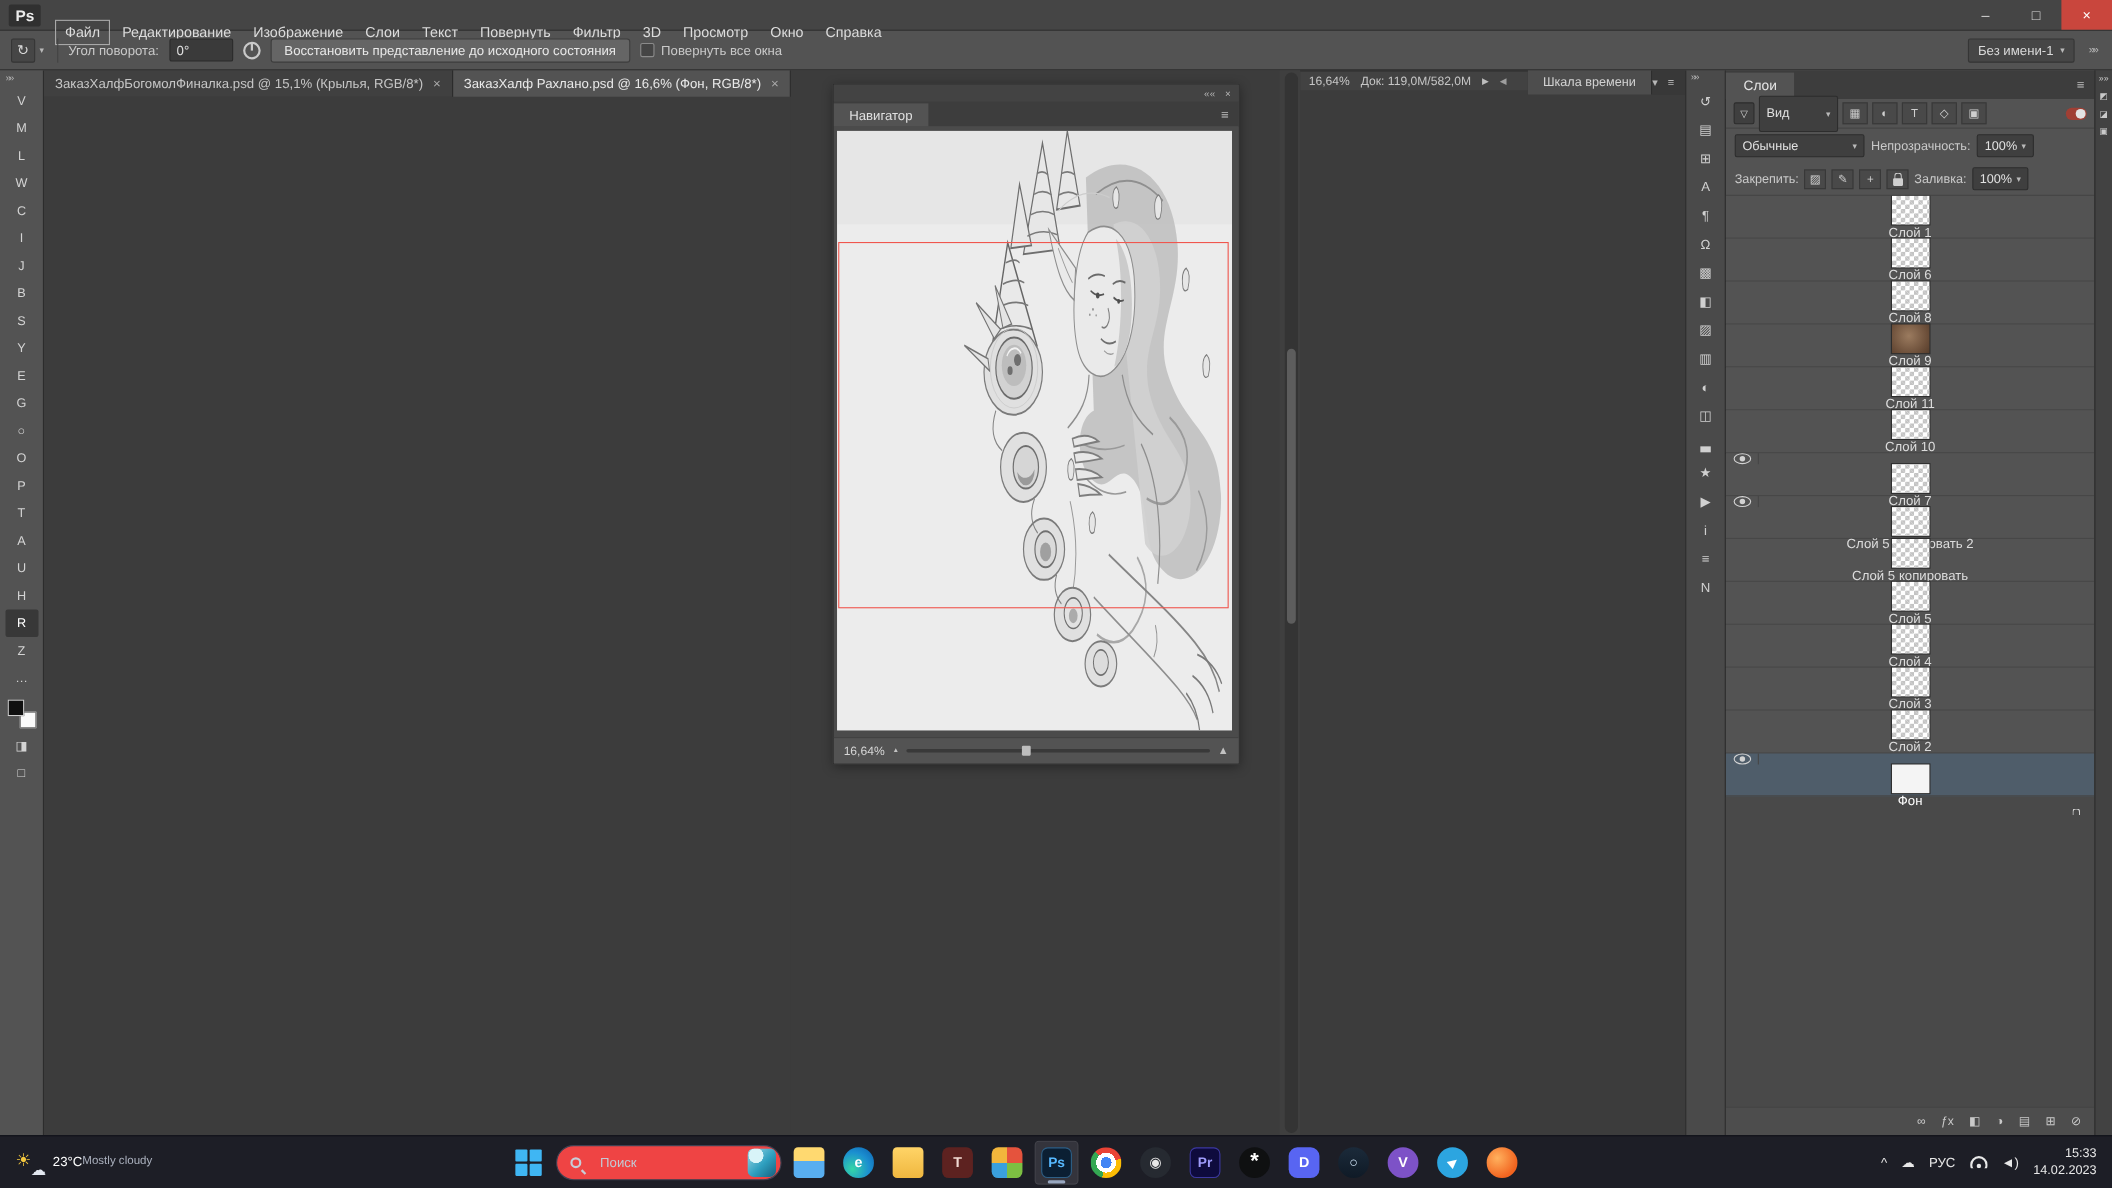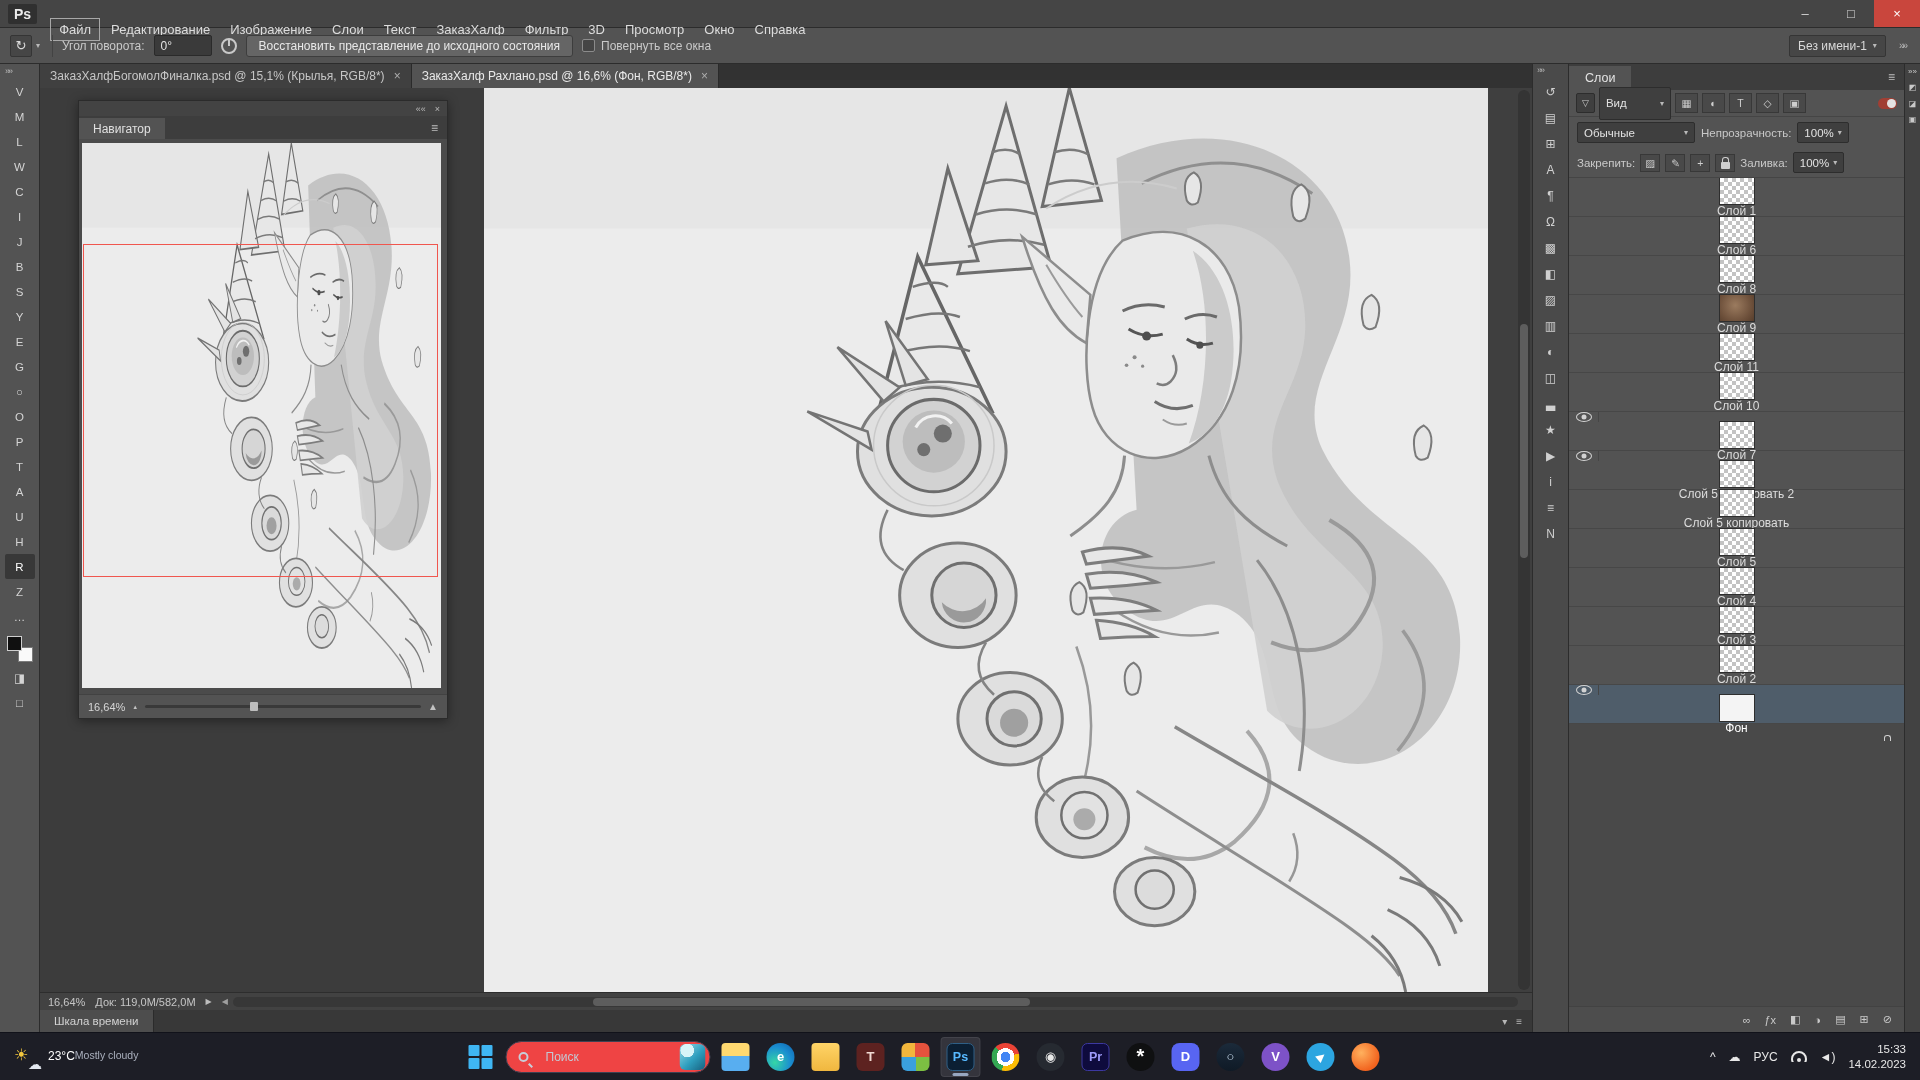--- a/index.html
+++ b/index.html
@@ -56,21 +56,21 @@
   .tool { width:30px; height:25px; display:flex; align-items:center; justify-content:center;
           color:#d4d4d4; font-size:11.5px; border-radius:2px; }
   .tool.sel { background:#383838; color:#ffffff; }
   .swatches { position:relative; width:26px; height:26px; margin:7px 0 3px; }
   .sw-fg { position:absolute; left:0; top:0; width:15px; height:15px; background:#101010;
            border:1px solid #cfcfcf; z-index:2; }
   .sw-bg { position:absolute; right:0; bottom:0; width:15px; height:15px; background:#fafafa;
            border:1px solid #7c7c7c; }
 
   
-  .center { flex:1; display:flex; flex-direction:column; min-width:0; }
+  .center { flex:1; display:flex; flex-direction:row; min-width:0; }
   .tabbar { height:24px; background:#323232; display:flex; }
   .tab { height:100%; display:flex; align-items:center; gap:9px; padding:0 10px;
          background:#404040; border-right:1px solid #2a2a2a; color:#c6c6c6;
          font-size:12px; white-space:nowrap; }
   .tab.active { background:#535353; color:#e9e9e9; }
   .tclose { color:#adadad; font-size:12px; }
 
   .docrow { flex:1; display:flex; min-height:0; }
   .leftdock { width:444px; background:#3c3c3c; position:relative; }
 
@@ -348,21 +348,21 @@
 <div class="app">
 
   <header class="menubar">
     <span class="ps-logo">Ps</span>
     <nav class="menus">
       <span class="menu focus">Файл</span>
       <span class="menu">Редактирование</span>
       <span class="menu">Изображение</span>
       <span class="menu">Слои</span>
       <span class="menu">Текст</span>
-      <span class="menu">ЗаказХалф</span>
+      <span class="menu">Повернуть</span>
       <span class="menu">Фильтр</span>
       <span class="menu">3D</span>
       <span class="menu">Просмотр</span>
       <span class="menu">Окно</span>
       <span class="menu">Справка</span>
     </nav>
     <div class="wincontrols">
       <span class="wc">–</span>
       <span class="wc">□</span>
       <span class="wc close">×</span>

